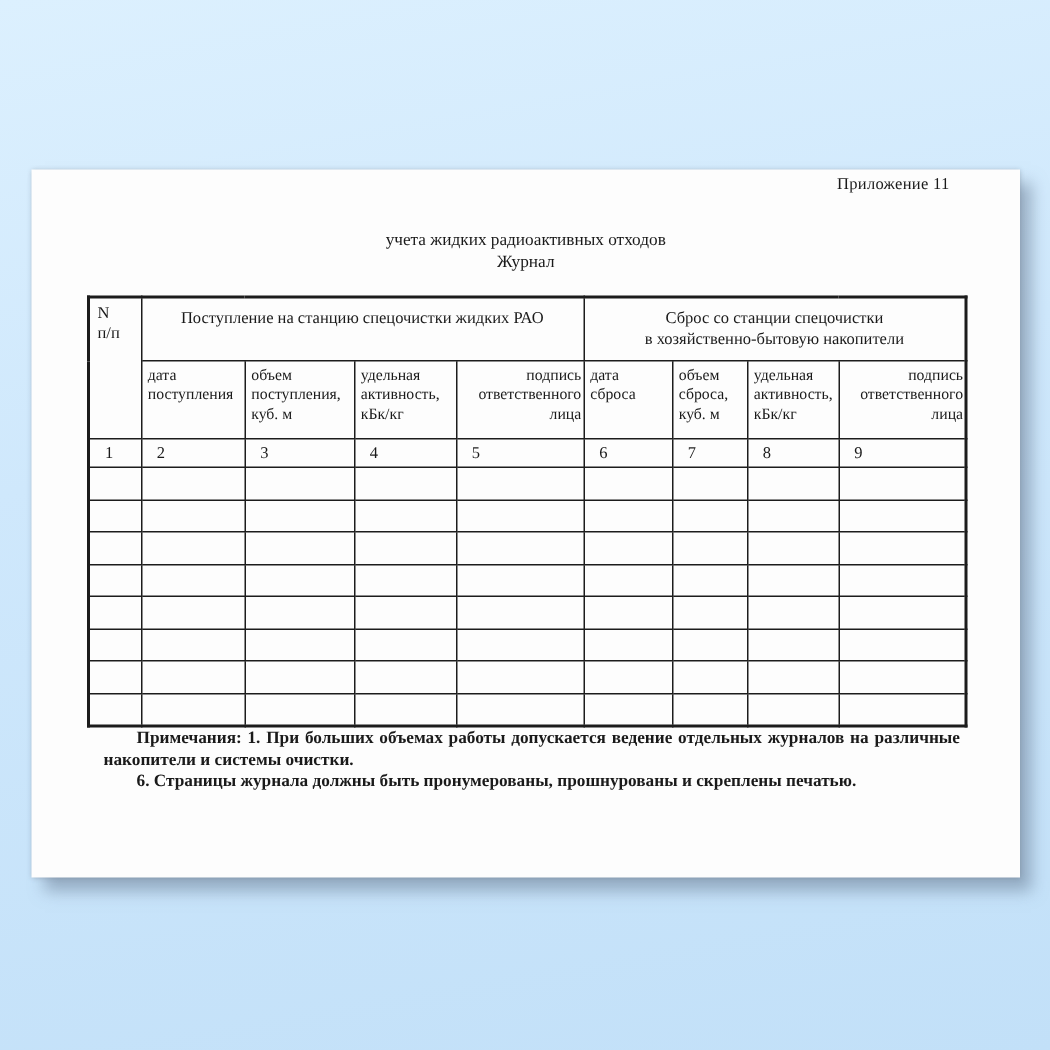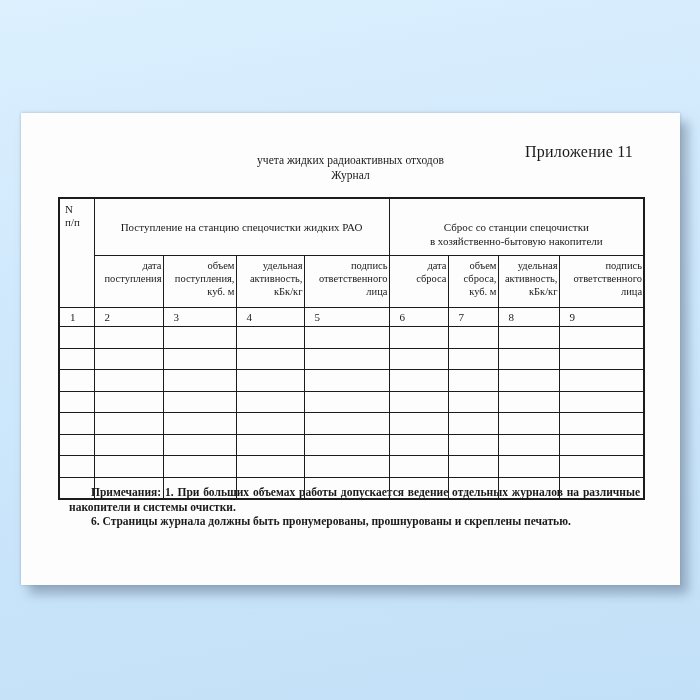--- a/index.html
+++ b/index.html
@@ -11,43 +11,43 @@
   .canvas{
     position:relative;width:700px;height:700px;overflow:hidden;
     background:linear-gradient(170deg,#dcf0fe 0%,#cfe8fc 40%,#c2e0f8 100%);
   }
   .page{
     position:absolute;left:21px;top:113px;width:659px;height:472px;
     background:#fdfdfd;
     box-shadow:0 0 3px rgba(110,125,140,.45), 8px 9px 10px rgba(105,125,150,.55);
   }
   .appendix{
-    position:absolute;top:30px;right:47px;
-    font-size:16px;letter-spacing:.2px;
+    position:absolute;top:4px;right:47px;
+    font-size:11px;letter-spacing:.2px;
   }
   .title-block{
     position:absolute;top:40px;left:0;right:0;
     text-align:center;font-size:11.5px;line-height:15px;
   }
   table.journal{
     position:absolute;left:37px;top:84px;
     border-collapse:collapse;table-layout:fixed;width:585px;
     font-size:10.5px;
   }
   table.journal{border:2px solid #1c1c1c;}
   table.journal th,table.journal td{
     border:1px solid #1c1c1c;
     font-weight:normal;
     white-space:pre-line;
     overflow:hidden;
     padding:0;
   }
-  tr.r-group th{height:34px;vertical-align:top;text-align:center;padding-top:22px;line-height:13.5px;font-size:11px;}
+  tr.r-group th{height:34px;vertical-align:top;text-align:center;padding-top:7px;line-height:13.5px;font-size:11px;}
   tr.r-group th.numhead{text-align:left;padding-left:5px;padding-top:4px;line-height:13px;}
-  tr.r-sub th{height:48px;vertical-align:top;text-align:right;padding:3px 1px 0 4px;line-height:13px;}
+  tr.r-sub th{height:48px;vertical-align:top;text-align:left;padding:3px 1px 0 4px;line-height:13px;}
   tr.r-sub th:nth-child(4),tr.r-sub th:nth-child(8){text-align:right;padding-left:1px;margin-left:33px;}
   tr.r-num td{height:18px;vertical-align:middle;text-align:left;padding-left:10px;font-size:11px;}
   tr.r-empty td{height:20.5px;}
   .notes{
     position:absolute;left:48px;top:372px;width:571px;
     font-size:11.5px;line-height:14.5px;font-weight:bold;
   }
   .notes p{margin:0;text-indent:22px;}
   .notes p.justified{text-align:justify;}
 </style>

